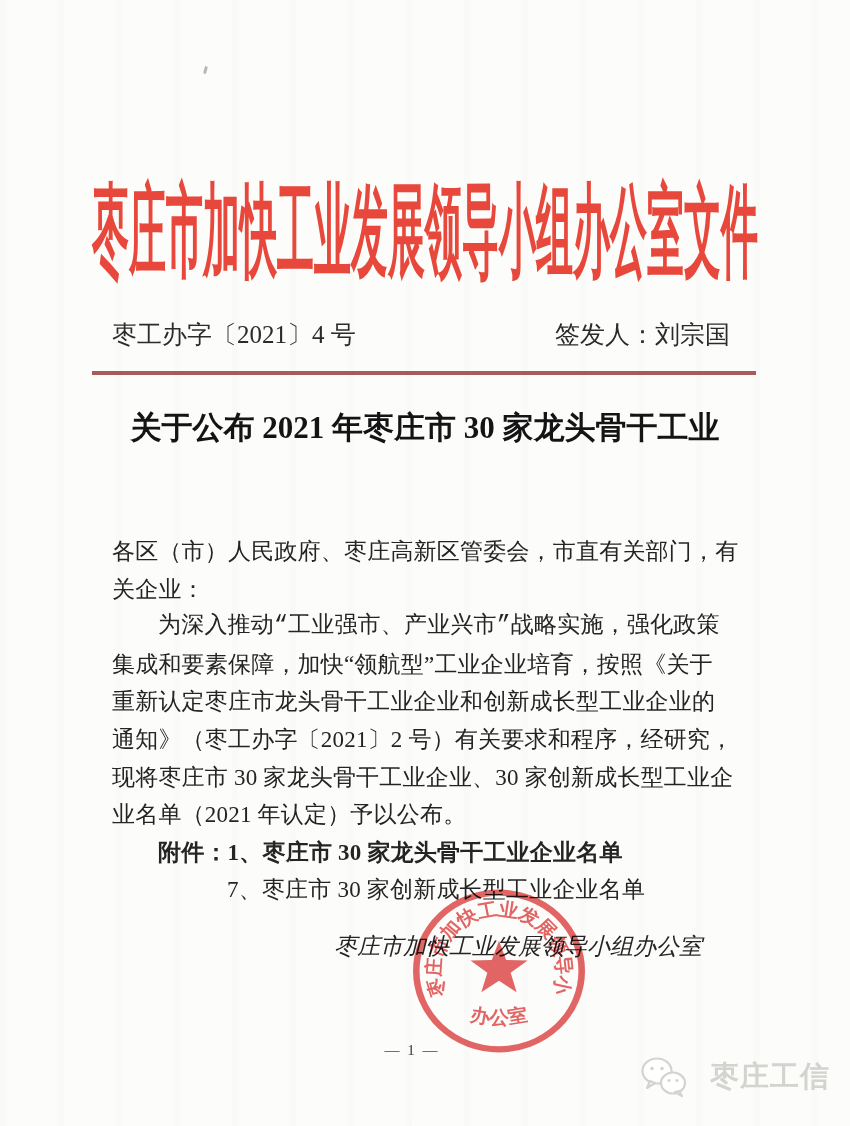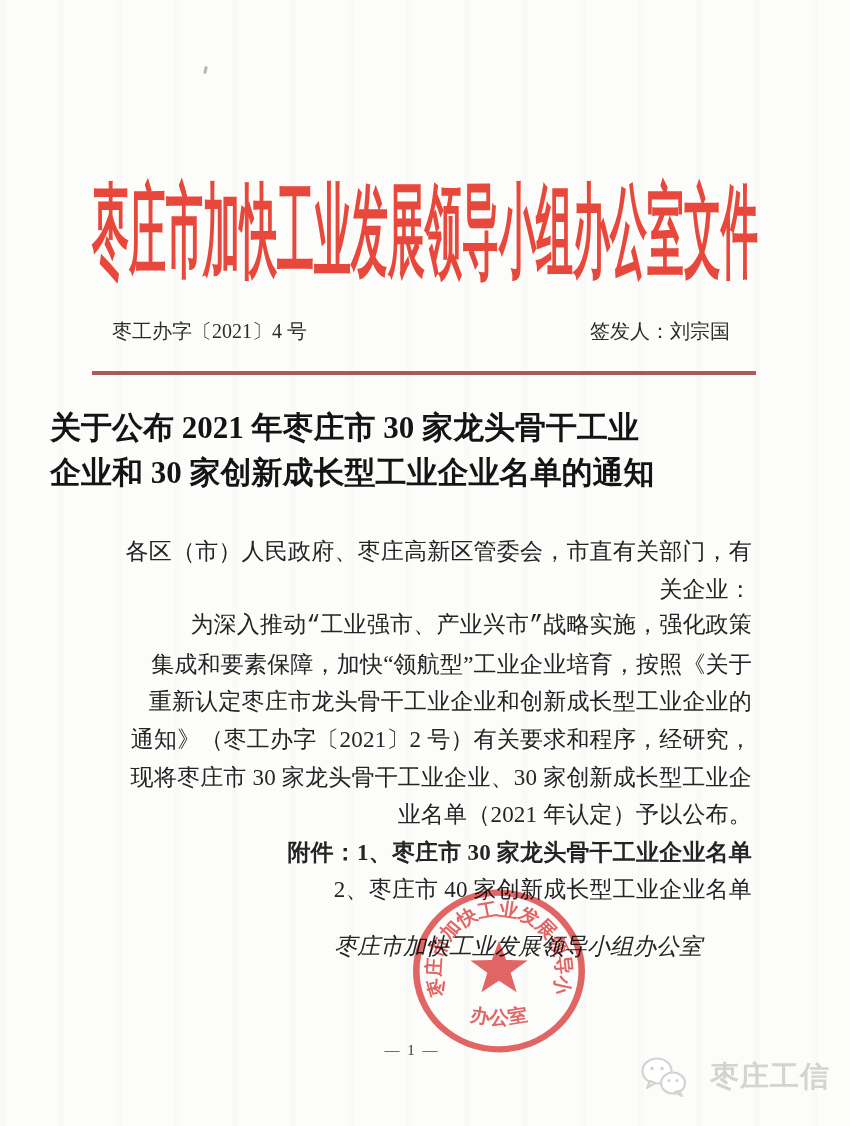--- a/index.html
+++ b/index.html
@@ -21,38 +21,39 @@
     color:var(--banner-red,#e8483b);
     letter-spacing:0px;
     transform:scaleY(2.75);
     transform-origin:50% 0;
     white-space:nowrap;
   }
   
   .doc-row {
     position:absolute; top:318px; left:112px; right:120px;
     display:flex; justify-content:space-between;
-    font-size:20px; color:#2b2b2b;
+    font-size:25px; color:#2b2b2b;
   }
   .red-rule {
     position:absolute; top:371px; left:92px; width:664px; height:4px;
     background:var(--divider-red,#aa5a58);
   }
   
   .doc-title {
     position:absolute; top:405px; left:50px; right:50px;
+    text-align:center;
     font-size:31px; font-weight:bold; line-height:45px;
     color:#141414;
   }
   
   .doc-body {
     position:absolute; top:533px; left:112px; width:640px;
     font-size:23px; line-height:37.6px; color:#242424;
   }
-  .body-line { white-space:nowrap; letter-spacing:0.2px;text-align:right; }
+  .body-line { white-space:nowrap; letter-spacing:0.2px; }
   
   .sig-block {
     position:absolute; top:931px; right:148px;
     text-align:center; font-size:23px; color:#242424;font-style:italic;
   }
   .sig-org { white-space:nowrap; }
   .sig-date { margin-top:18px; letter-spacing:2px; white-space:nowrap; }
   
   .seal {
     position:absolute; left:405px; top:882px; width:188px; height:178px;
@@ -90,34 +91,33 @@
 
   <div class="doc-row">
     <span>枣工办字〔2021〕4 号</span>
     <span>签发人：刘宗国</span>
   </div>
 
   <div class="red-rule"></div>
 
   <div class="doc-title">
     <div>关于公布 2021 年枣庄市 30 家龙头骨干工业</div>
-    <div>企业和 30 家创新成长型工业企业名单的通知</div>
   </div>
 
   <div class="doc-body">
       <div class="body-line">各区（市）人民政府、枣庄高新区管委会，市直有关部门，有</div>
       <div class="body-line">关企业：</div>
       <div class="body-line" style="padding-left: 2em; font-family: Liberation Mono, monospace;">为深入推动“工业强市、产业兴市”战略实施，强化政策</div>
       <div class="body-line">集成和要素保障，加快“领航型”工业企业培育，按照《关于</div>
       <div class="body-line">重新认定枣庄市龙头骨干工业企业和创新成长型工业企业的</div>
       <div class="body-line">通知》（枣工办字〔2021〕2 号）有关要求和程序，经研究，</div>
       <div class="body-line">现将枣庄市 30 家龙头骨干工业企业、30 家创新成长型工业企</div>
       <div class="body-line">业名单（2021 年认定）予以公布。</div>
       <div class="body-line" style="padding-left: 2em; font-weight: bold;">附件：1、枣庄市 30 家龙头骨干工业企业名单</div>
-      <div class="body-line" style="padding-left: 5em;">2、枣庄市 40 家创新成长型工业企业名单</div>
+      <div class="body-line" style="padding-left: 5em;">7、枣庄市 30 家创新成长型工业企业名单</div>
     </div>
 
   <div class="sig-block">
     <div class="sig-org">枣庄市加快工业发展领导小组办公室</div>
   </div>
 
   <svg class="seal" viewBox="0 0 200 200" preserveAspectRatio="none">
     <defs>
       <path id="sealArc" d="M43.8,126.2 A62,62 0 1 1 156.2,126.2" fill="none"></path>
       <path id="sealBottom" d="M58,152 Q100,166 142,152" fill="none"></path>

